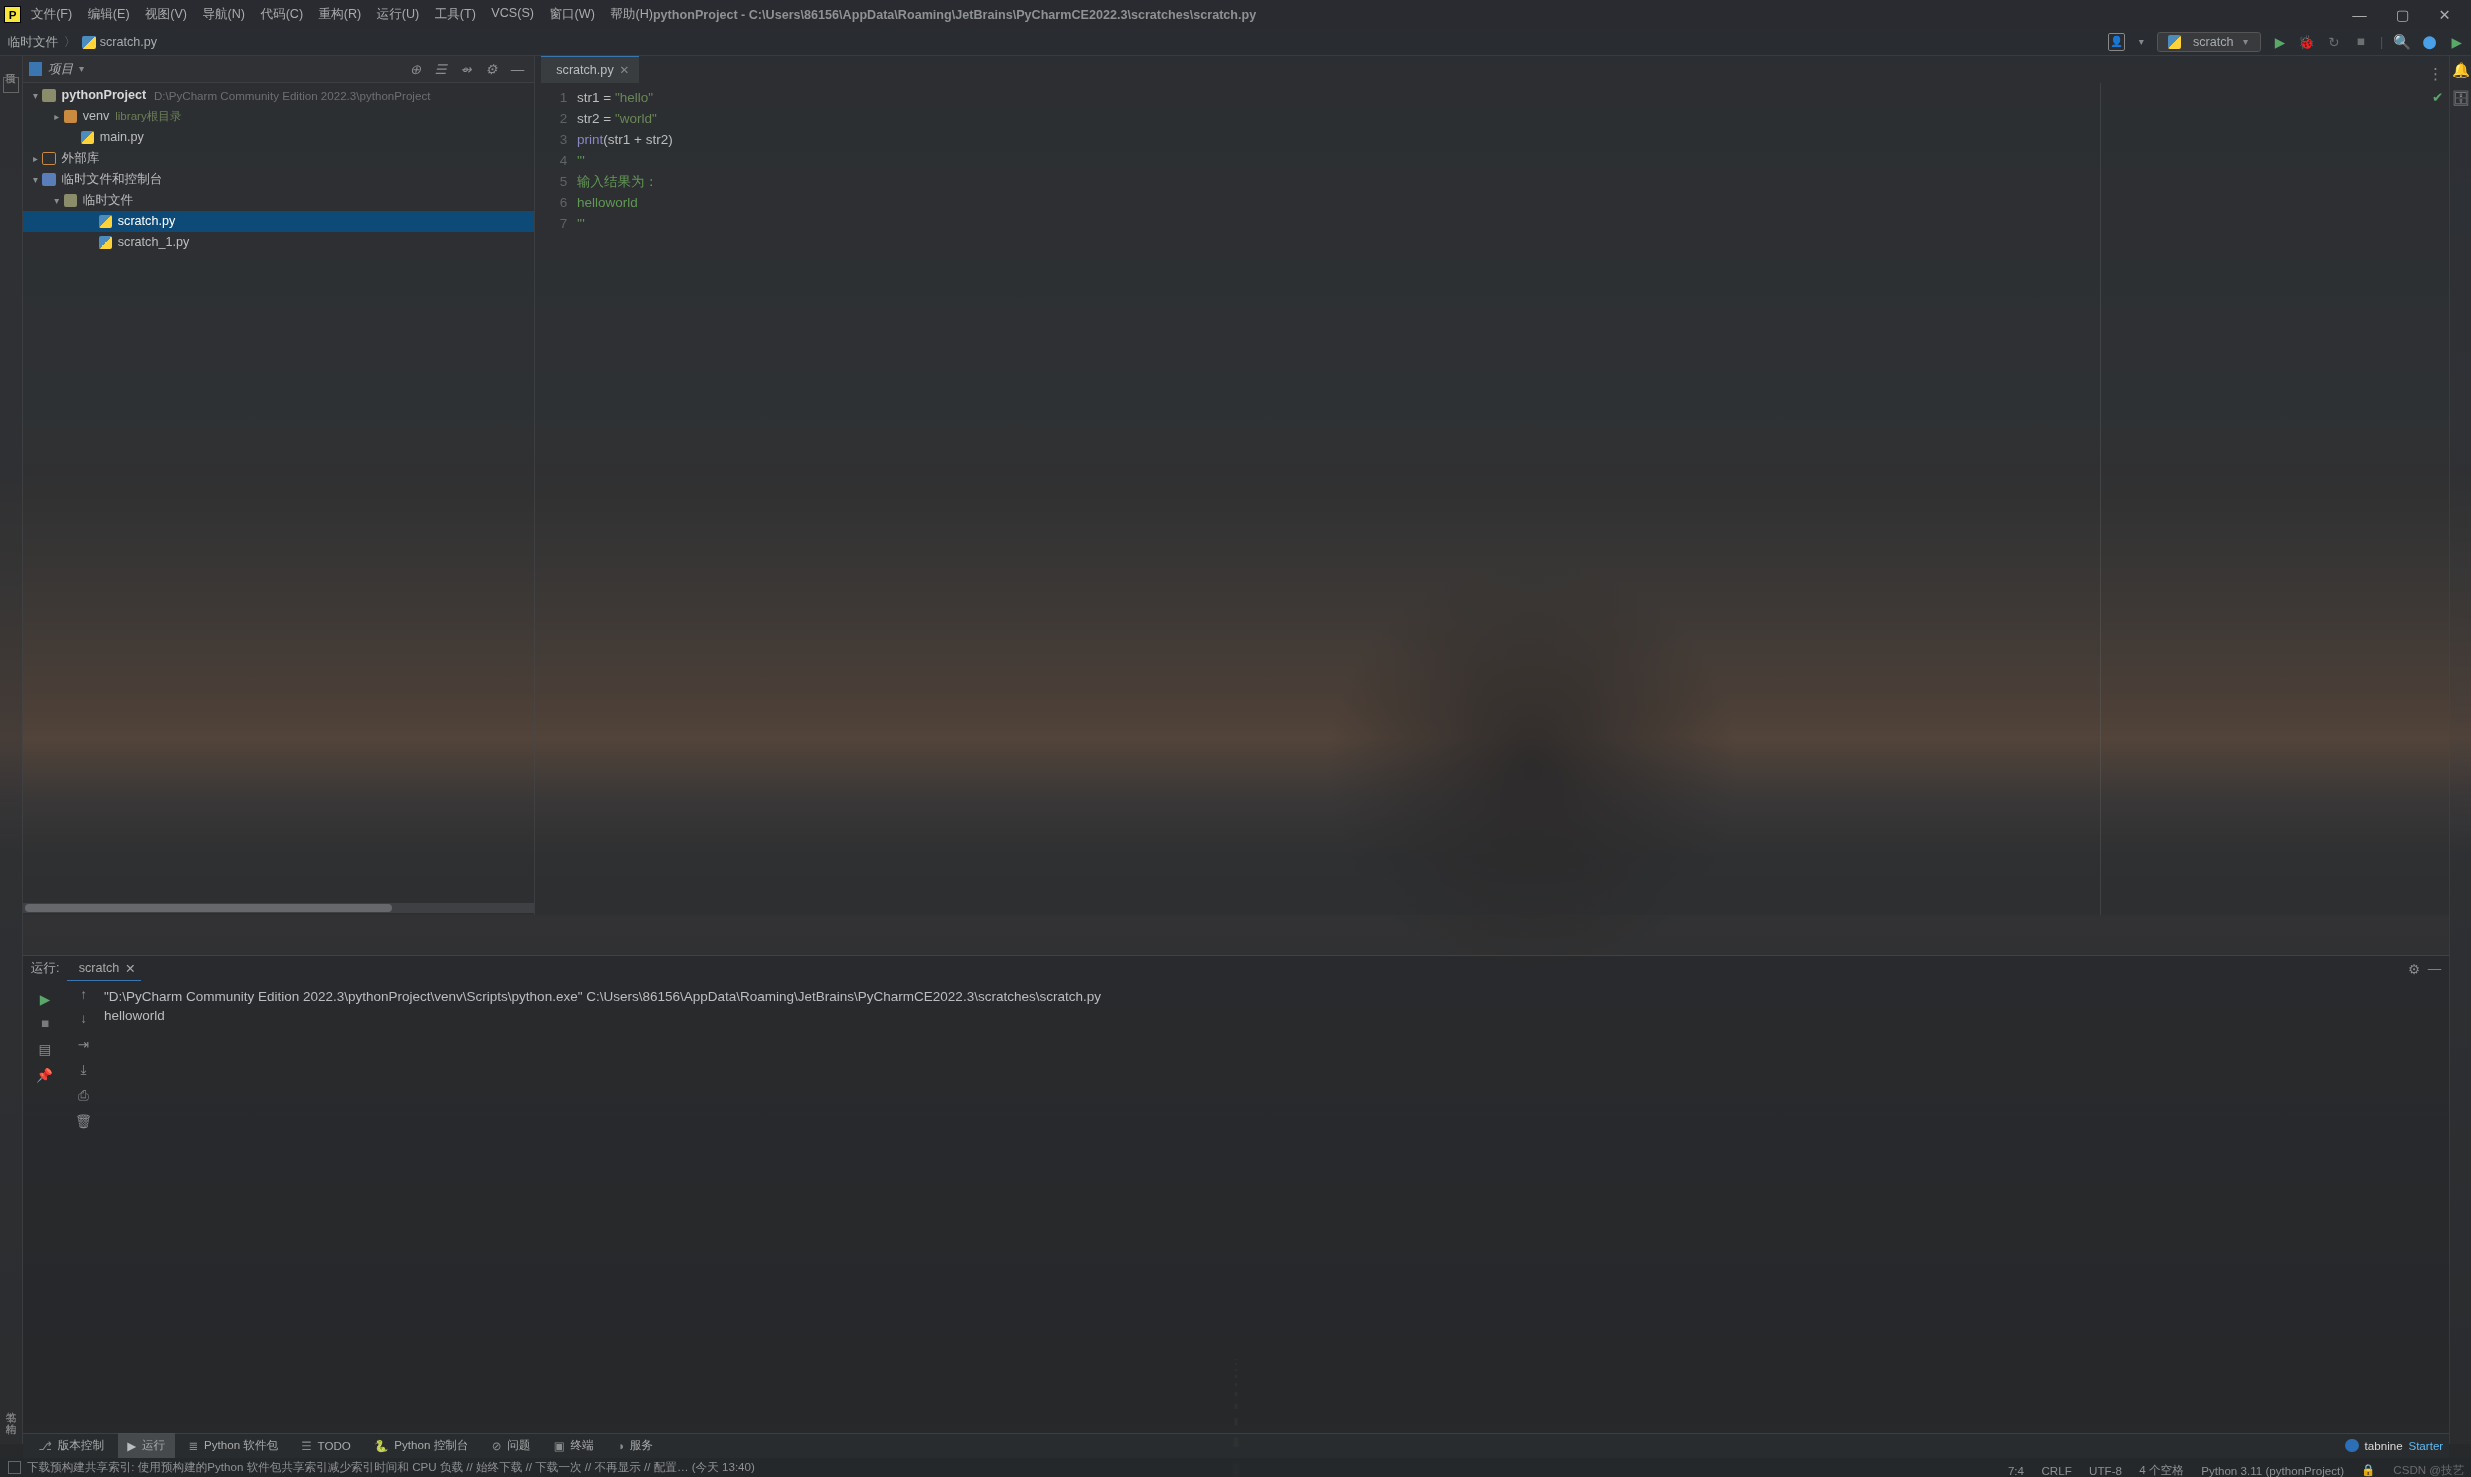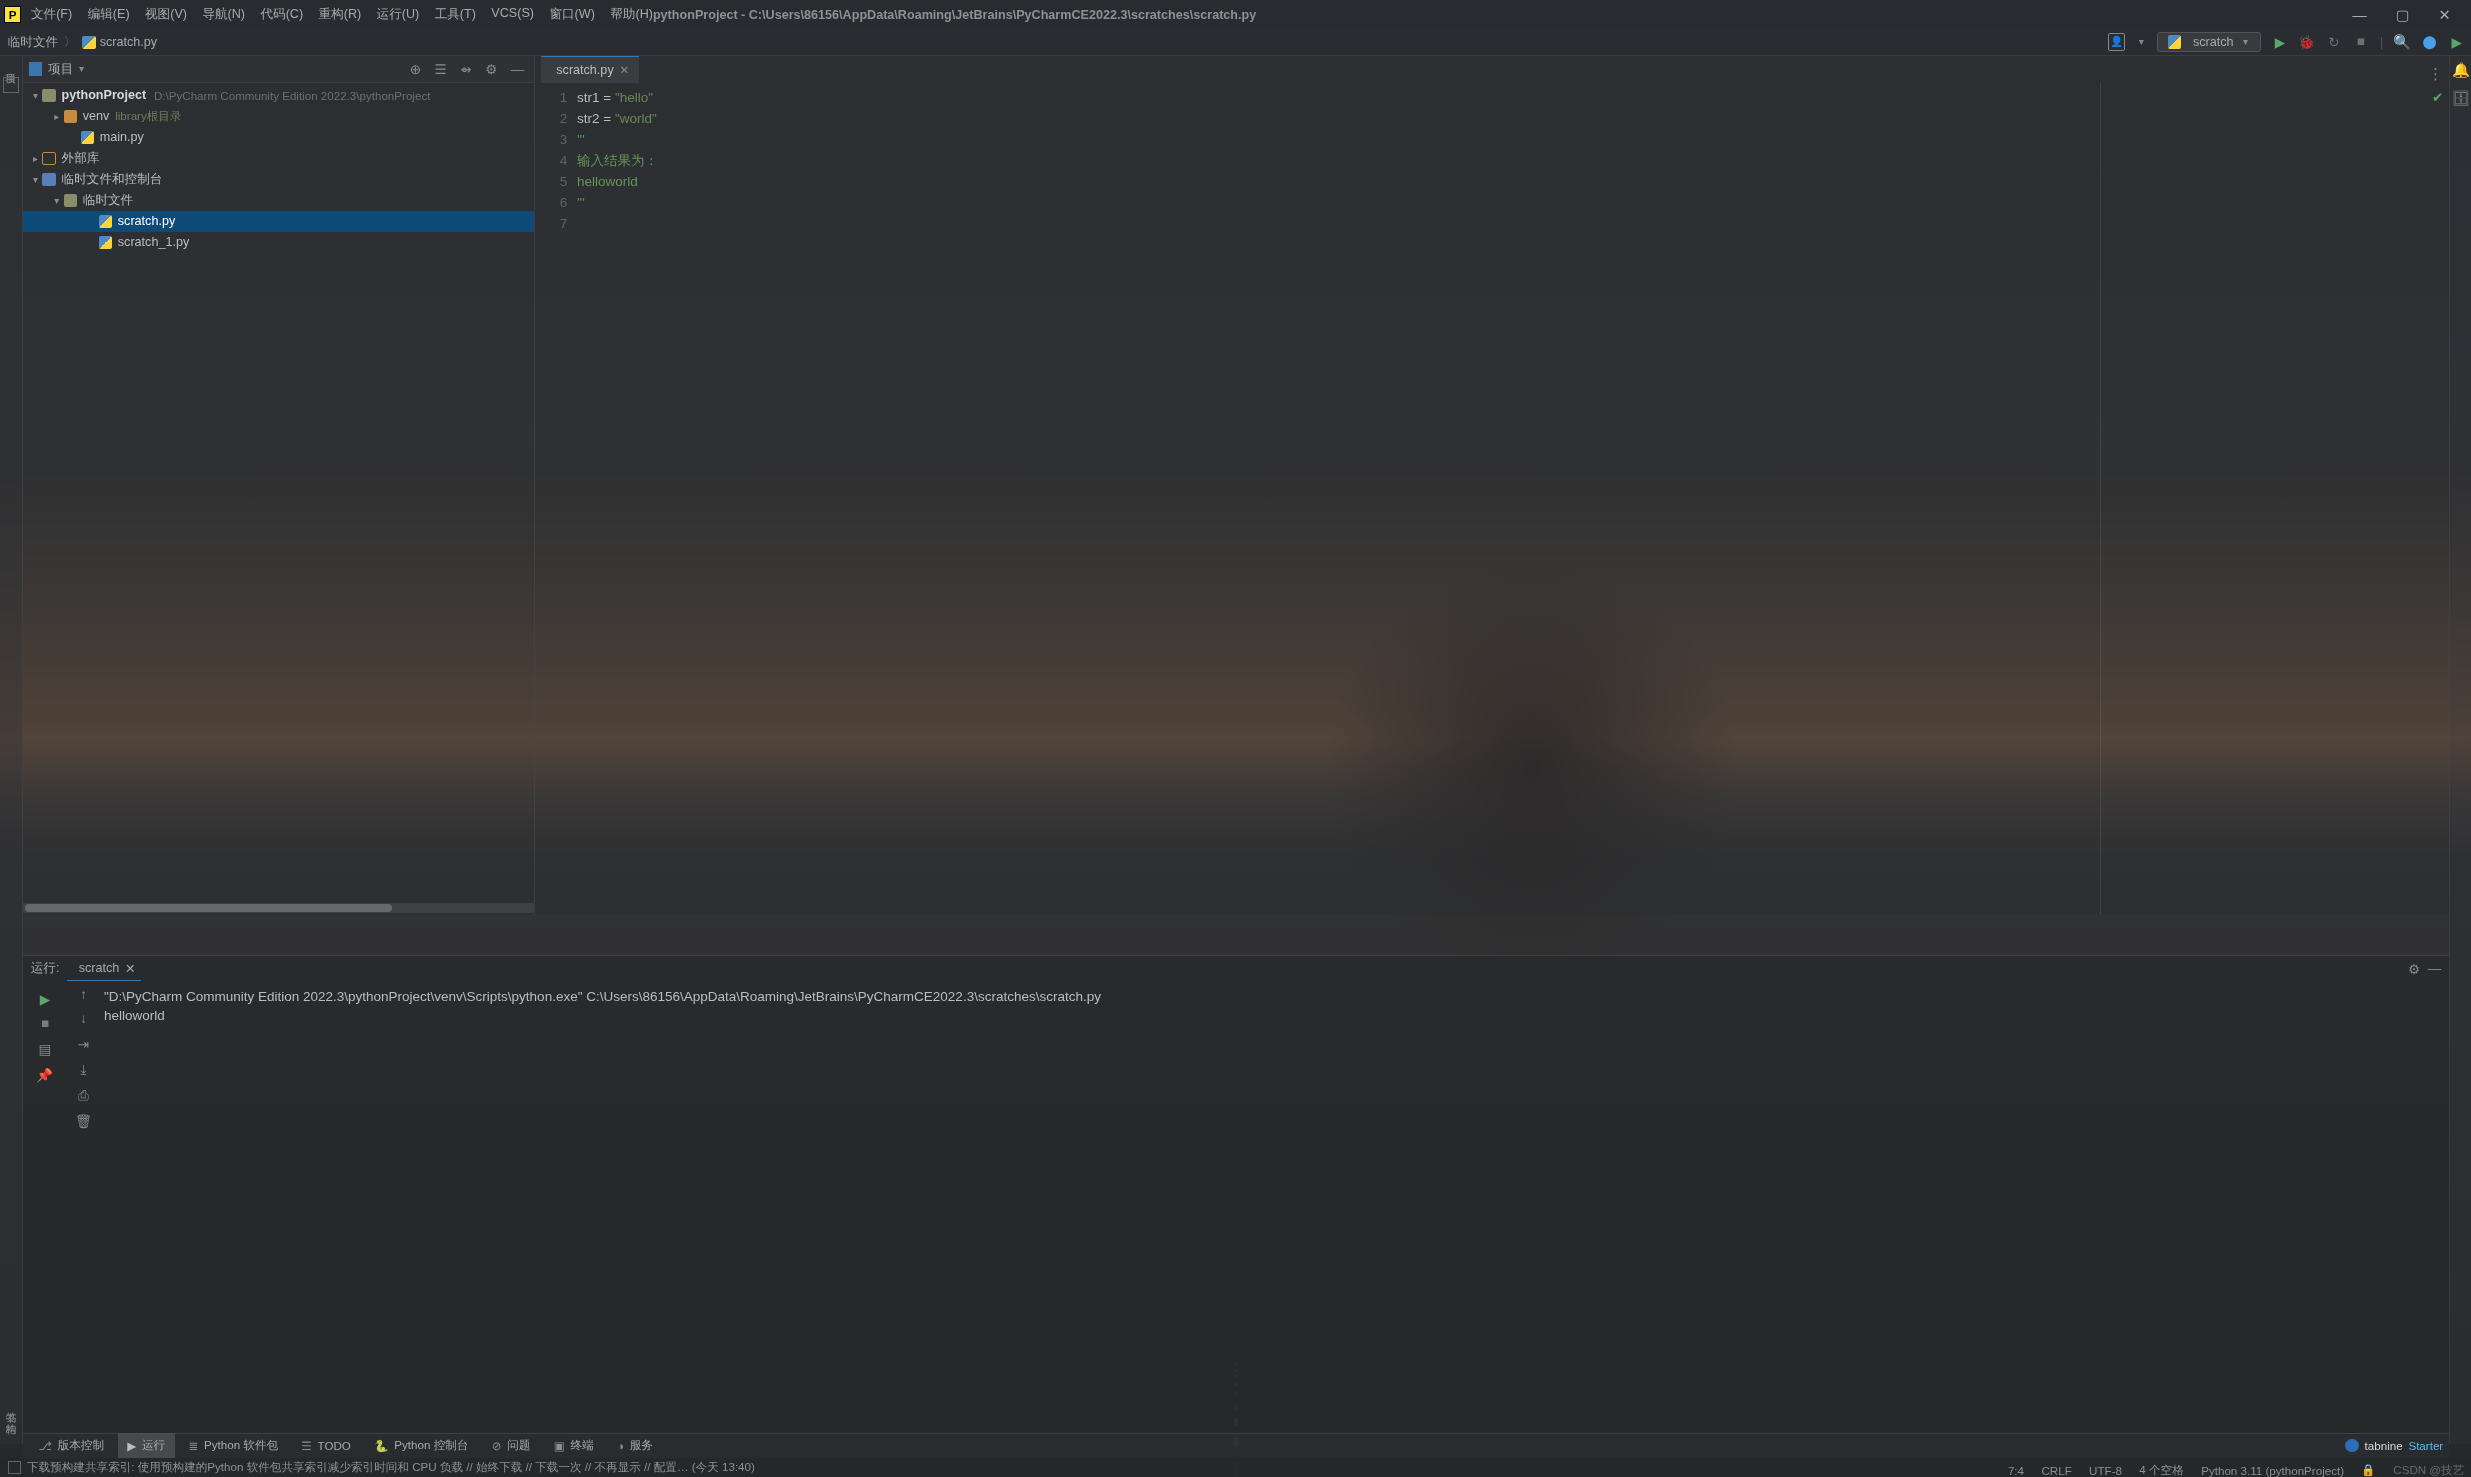--- a/index.html
+++ b/index.html
@@ -56,21 +56,21 @@
   .left-gutter .vtab { writing-mode: vertical-rl; font-size:10.6px; color:#888; padding:5.8px 0; }
   .left-gutter .icon-sq { width:15.4px; height:15.4px; border:1px solid #666; }
 
   .right-gutter { position:absolute; right:0; top:56px; bottom:33px; width:23px; z-index:6; background: rgba(45,47,50,0.6); border-left:1px solid rgba(70,72,75,0.5); display:flex; flex-direction:column; align-items:center; padding-top:5.8px; gap:11.6px; color:#8a8c8e;}
   .right-gutter .vicon { font-size:14.5px;}
 
   
   .main { position:absolute; left:23px; right:23px; top:56px; bottom: 52px; z-index:4; display:flex; flex-direction:column;}
   .upper { display:flex; height: 859px; }
   .project-panel { width: 512px; background: rgba(43,45,48,0.55); border-right:1px solid rgba(70,72,75,0.6); display:flex; flex-direction:column; }
-  .project-header { height: 27px; display:flex; align-items:center; padding: 0 5.8px; gap:5.8px; border-bottom:1px solid rgba(70,72,75,0.6); font-size:12.6px; color:#a9abac; background: rgba(50,52,55,0.6);}
+  .project-header { height: 27px; display:flex; align-items:center; padding: 0 5.8px; gap:5.8px; border-bottom:1px solid rgba(70,72,75,0.6); font-size:12.6px; color:#a9abac; background: rgba(50,52,55,0.6); font-style: italic;}
   .project-header .spacer { flex:1; }
   .ph-icon { color:#8a8c8e; font-size:13.5px; padding:0 3.9px; }
   .select-drop { display:flex; align-items:center; gap:3.9px; }
 
   .tree { font-size:12.6px; color:#bcbdbe; padding: 1.9px 0; overflow:hidden; }
   .tree-row { display:flex; align-items:center; height: 21px; padding-left: 5.8px; white-space:nowrap;}
   .tree-row.sel { background:#0e4a78; color:#fff;}
   .tree-row .tw { width:13.5px; text-align:center; color:#8a8c8e; font-size:9.7px; }
   .tree-row .tw.exp::before { content:"▾"; }
   .tree-row .tw.col::before { content:"▸"; }
@@ -304,20 +304,21 @@
           <div>2</div>
           <div>3</div>
           <div>4</div>
           <div>5</div>
           <div>6</div>
           <div>7</div>
         </div>
         <div class="code-lines">
           <div class="cl"><span class="tok-id">str1</span><span class="tok-op"> = </span><span class="tok-str">"hello"</span></div>
           <div class="cl"><span class="tok-id">str2</span><span class="tok-op"> = </span><span class="tok-str">"world"</span></div>
+          <div class="cl"><span class="tok-fn">print</span><span class="tok-id">(str1 + str2)</span></div>
           <div class="cl"><span class="tok-cn">'''</span></div>
           <div class="cl"><span class="tok-cn">输入结果为：</span></div>
           <div class="cl"><span class="tok-cn">helloworld</span></div>
           <div class="cl"><span class="tok-cn">'''</span></div>
         </div>
       </div>
     </div>
   </div>
 
   <div class="run-panel">

